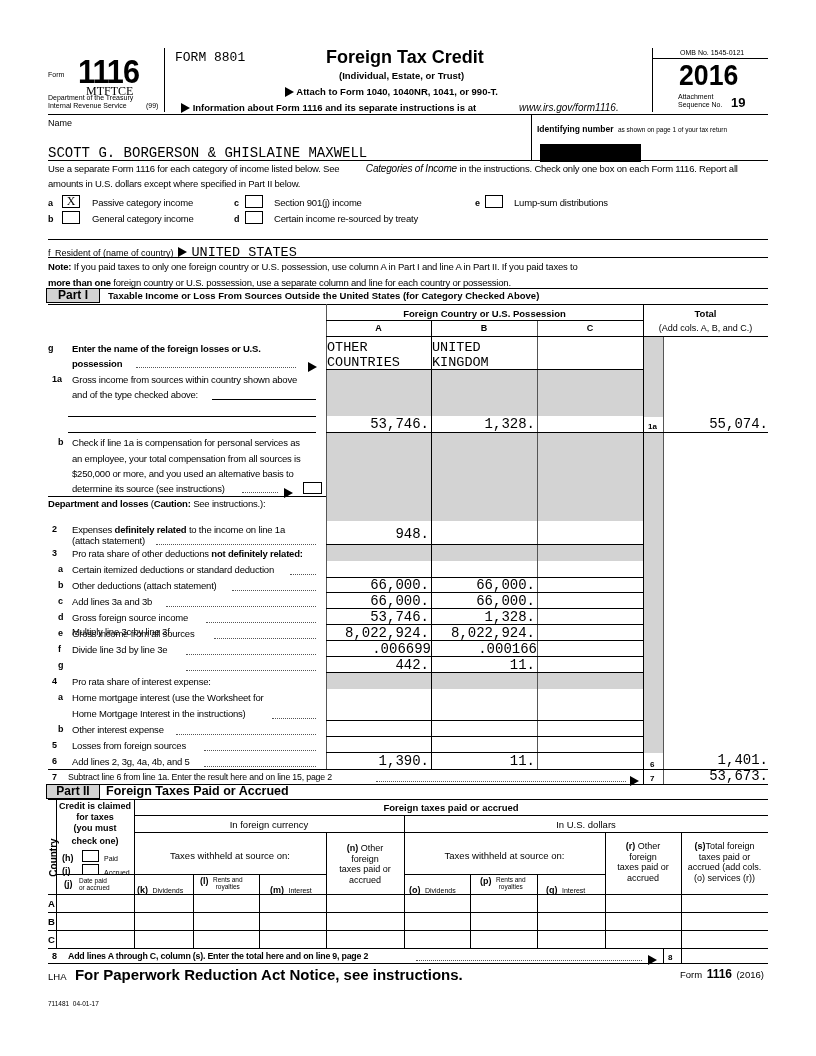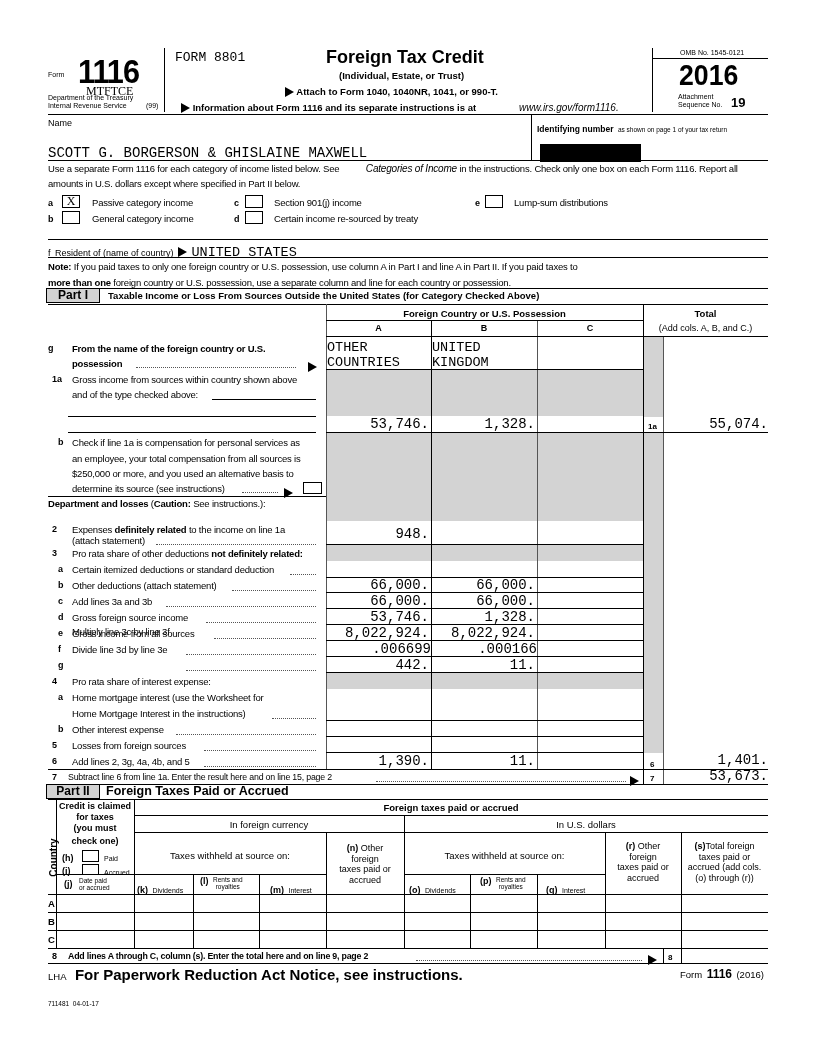--- a/index.html
+++ b/index.html
@@ -132,21 +132,21 @@
 <span class="abs b center" style="left:537px;top:323px;width:106px;font-size:9px;">C</span>
 <span class="abs b center" style="left:643px;top:308px;width:125px;font-size:9.5px;">Total</span>
 <span class="abs center" style="left:643px;top:323px;width:125px;font-size:9px;">(Add cols. A, B, and C.)</span>
 <div class="hl" style="left:326px;top:336px;width:442px;"></div>
 
 <div class="gray" style="left:644px;top:337px;width:19px;height:80px;"></div>
 <div class="gray" style="left:644px;top:432px;width:19px;height:321px;"></div>
 <div class="vl" style="left:663px;top:337px;height:447px;border-left:1.5px solid #555;"></div>
 
 <span class="abs b sm" style="left:48px;top:343px;">g</span>
-<span class="abs b lbl" style="left:72px;top:343px;">From the name of the foreign country or U.S.</span>
+<span class="abs b lbl" style="left:72px;top:343px;">Enter the name of the foreign losses or U.S.</span>
 <span class="abs b lbl" style="left:72px;top:358px;">possession</span>
 <div class="dots" style="left:136px;top:367px;width:160px;"></div>
 <span class="abs" style="left:308px;top:357px;"><span class="tri"></span></span>
 <span class="abs mono" style="left:327px;top:340px;">OTHER</span>
 <span class="abs mono" style="left:327px;top:355px;">COUNTRIES</span>
 <span class="abs mono" style="left:432px;top:340px;">UNITED</span>
 <span class="abs mono" style="left:432px;top:355px;">KINGDOM</span>
 <div class="hl" style="left:326px;top:369px;width:317px;"></div>
 
 <span class="abs b sm" style="left:52px;top:374px;">1a</span>
@@ -371,21 +371,21 @@
   <span class="b">(r)</span> <span>Other</span><br>
   <span>foreign</span><br>
   <span>taxes paid or</span><br>
   <span>accrued</span>
 </div>
 
 <div class="abs center" style="left:681px;top:841px;width:87px;font-size:9px;line-height:10.5px;">
   <span class="b">(s)</span><span>Total foreign</span><br>
   <span>taxes paid or</span><br>
   <span>accrued (add cols.</span><br>
-  <span>(o) through (r))</span>
+  <span>(o) services (r))</span>
 </div>
 
 <span class="rowlabel" style="left:48px;top:898px;">A</span>
 <span class="rowlabel" style="left:48px;top:916px;">B</span>
 <span class="rowlabel" style="left:48px;top:934px;">C</span>
 
 <span class="abs b sm" style="left:52px;top:951px;">8</span>
 <span class="abs b lbl" style="left:68px;top:951px;font-size:8.8px;">Add lines A through C, column (s). Enter the total here and on line 9, page 2</span>
 <div class="dots" style="left:416px;top:960px;width:226px;"></div>
 <span class="abs" style="left:648px;top:950px;"><span class="tri"></span></span>

